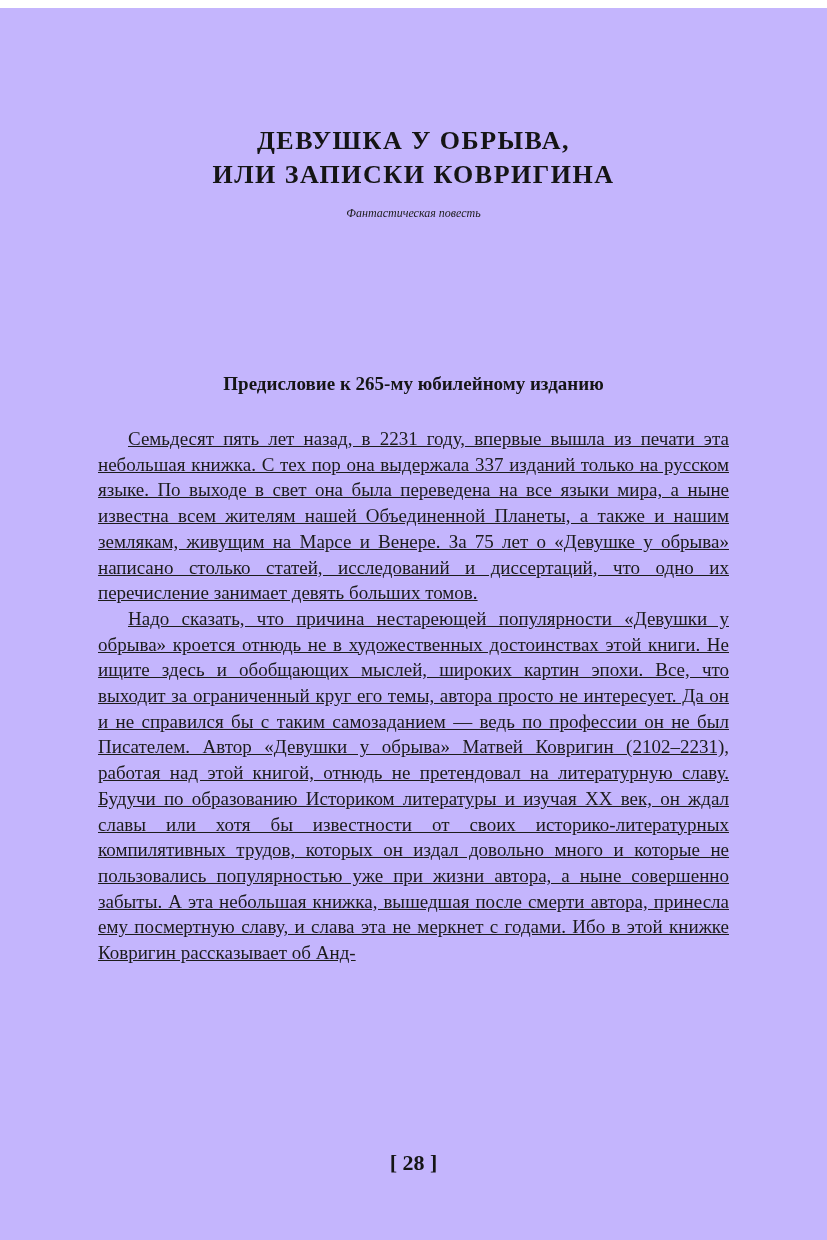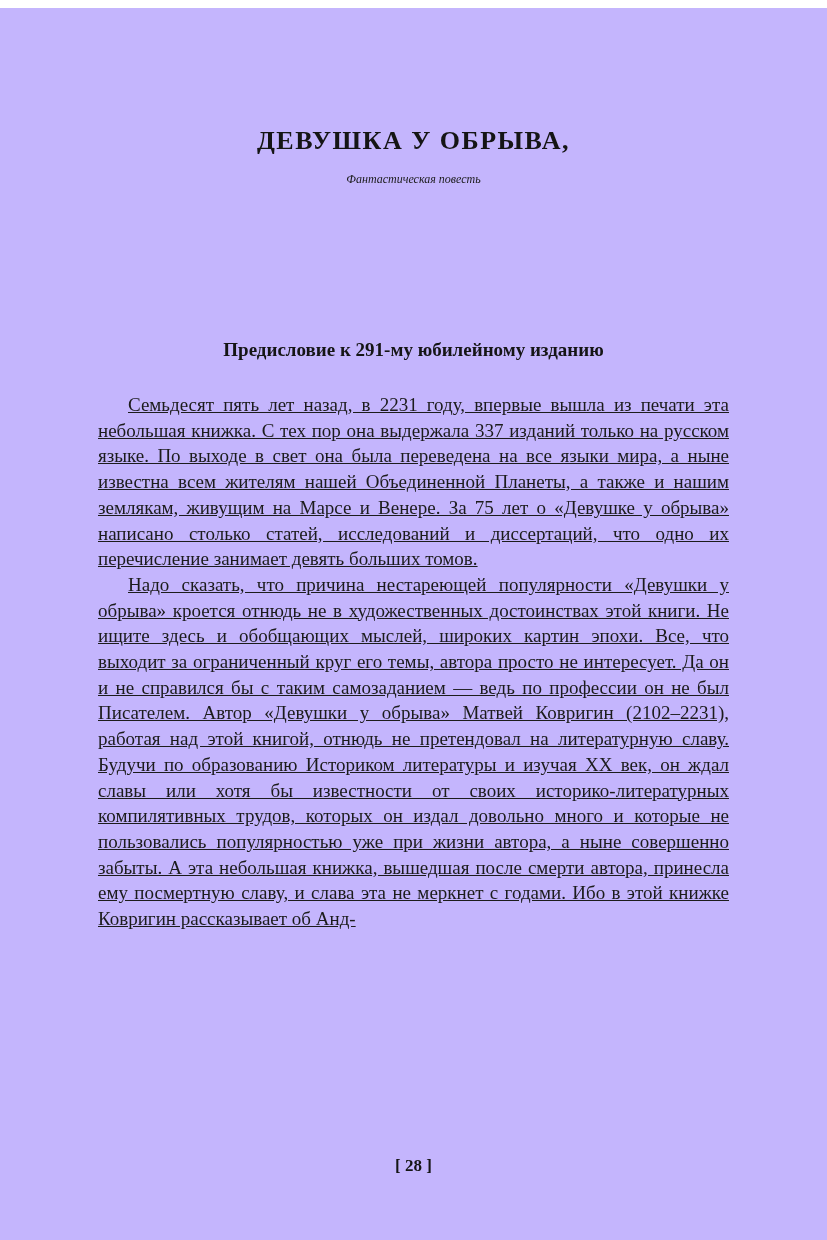--- a/index.html
+++ b/index.html
@@ -56,37 +56,38 @@
     margin: 0;
     text-indent: 30px;
   }
   .page-number {
     position: absolute;
     left: 0;
     bottom: 72px;
     width: 100%;
     text-align: center;
     font-weight: bold;
-    font-size: 17px;
+    font-size: 22px;
     color: #151515;
   }
 </style>
 </head>
 <body>
 
 <div class="page">
   <div class="content">
 
     <div class="book-title">
       <div>ДЕВУШКА У ОБРЫВА,</div>
+      <div>ИЛИ ЗАПИСКИ КОВРИГИНА</div>
     </div>
 
     <div class="book-subtitle">Фантастическая повесть</div>
 
-    <div class="section-heading">Предисловие к 291-му юбилейному изданию</div>
+    <div class="section-heading">Предисловие к 265-му юбилейному изданию</div>
 
     <div class="body-text">
       <p>Семьдесят пять лет назад, в 2231 году, впервые вышла из печати эта небольшая книжка. С тех пор она выдержала 337 изданий только на русском языке. По выходе в свет она была переведена на все языки мира, а ныне известна всем жителям нашей Объединенной Планеты, а также и нашим землякам, живущим на Марсе и Венере. За 75 лет о «Девушке у обрыва» написано столько статей, исследований и диссертаций, что одно их перечисление занимает девять больших томов.</p>
       <p>Надо сказать, что причина нестареющей популярности «Девушки у обрыва» кроется отнюдь не в художественных достоинствах этой книги. Не ищите здесь и обобщающих мыслей, широких картин эпохи. Все, что выходит за ограниченный круг его темы, автора просто не интересует. Да он и не справился бы с таким самозаданием — ведь по профессии он не был Писателем. Автор «Девушки у обрыва» Матвей Ковригин (2102–2231), работая над этой книгой, отнюдь не претендовал на литературную славу. Будучи по образованию Историком литературы и изучая XX век, он ждал славы или хотя бы известности от своих историко-литературных компилятивных трудов, которых он издал довольно много и которые не пользовались популярностью уже при жизни автора, а ныне совершенно забыты. А эта небольшая книжка, вышедшая после смерти автора, принесла ему посмертную славу, и слава эта не меркнет с годами. Ибо в этой книжке Ковригин рассказывает об Анд-</p>
     </div>
 
   </div>
 
   <div class="page-number">[ 28 ]</div>
 </div>

